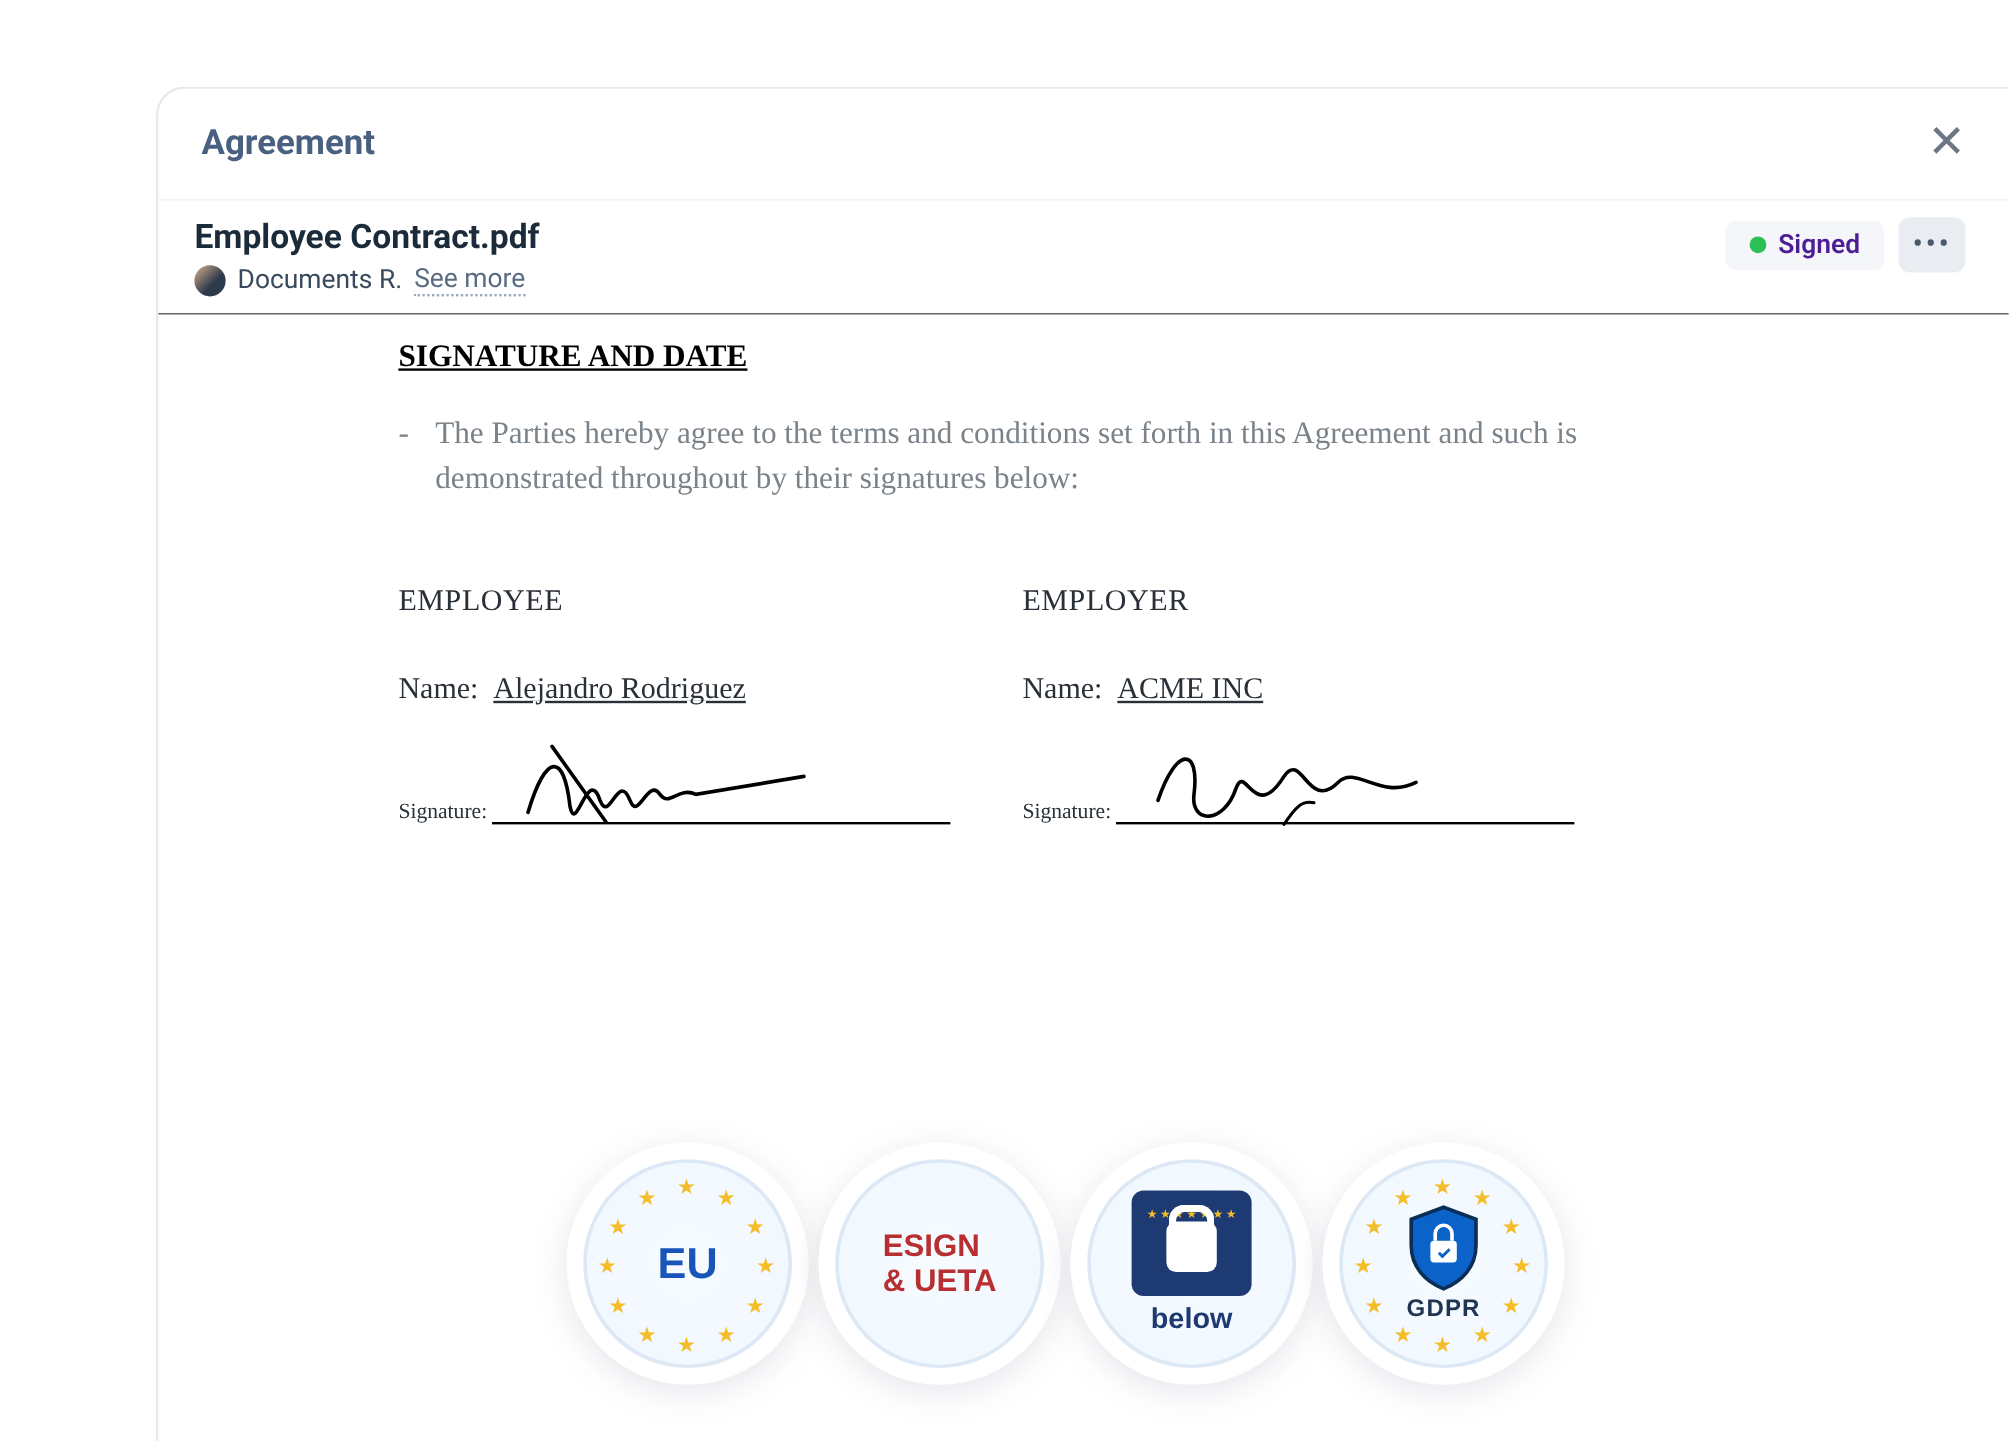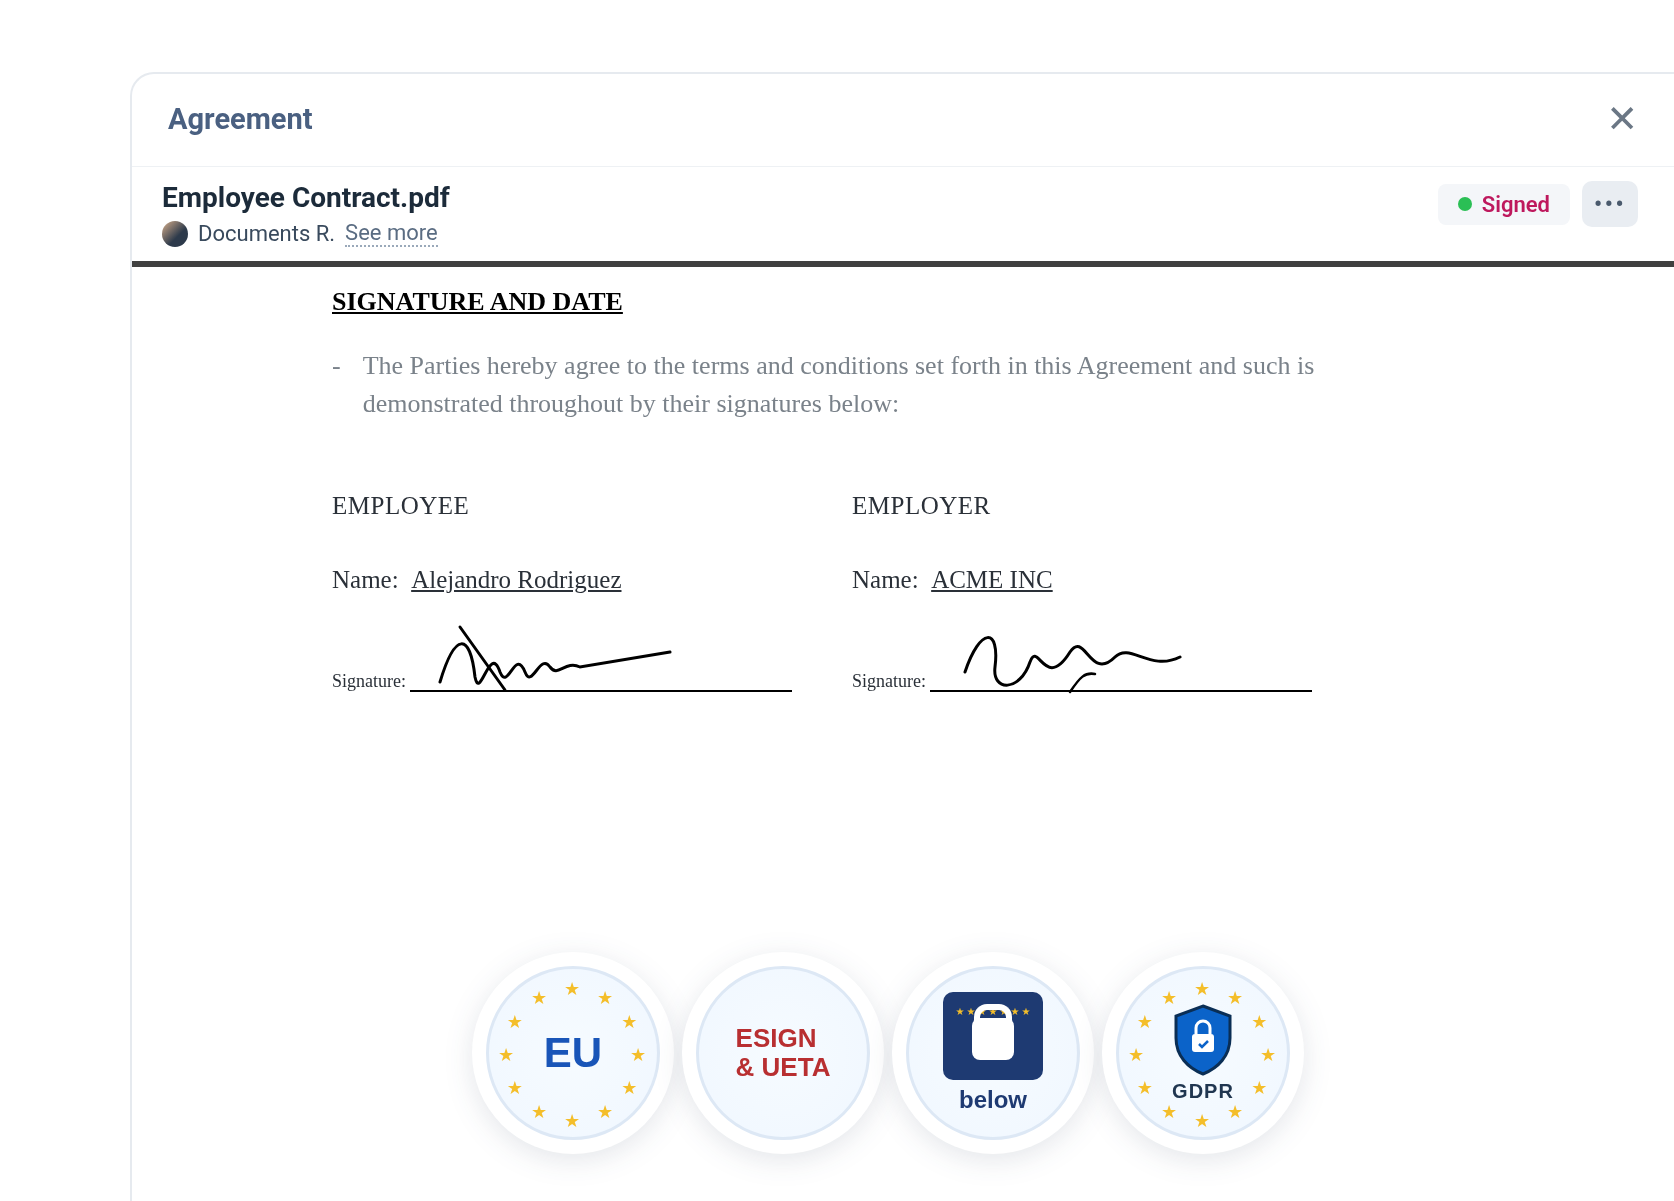--- a/index.html
+++ b/index.html
@@ -47,21 +47,21 @@
   font-size: 38px;
   line-height: 1;
   cursor: pointer;
   font-weight: 300;
 }
 .doc-header {
   display: flex;
   align-items: flex-start;
   justify-content: space-between;
   padding: 14px 36px 14px 30px;
-  border-bottom: 6px solid #404040;
+  border-bottom: 1px solid #404040;
 }
 .doc-title {
   color: #1c2b3a;
   font-size: 28px;
   font-weight: 700;
   margin-bottom: 6px;
 }
 .doc-meta {
   display: flex;
   align-items: center;
@@ -86,21 +86,21 @@
   align-items: center;
   gap: 12px;
 }
 .signed-badge {
   display: flex;
   align-items: center;
   gap: 10px;
   background: #f4f6f9;
   border-radius: 8px;
   padding: 8px 20px;
-  color: #be185d;
+  color: #4c1d95;
   font-size: 22px;
   font-weight: 600;
 }
 .signed-dot {
   width: 14px;
   height: 14px;
   background: #2bbf55;
   border-radius: 50%;
   display: inline-block;
 }
@@ -217,21 +217,21 @@
   position: absolute;
   width: 18px; height: 18px;
   color: #f4be2a;
   font-size: 18px;
   left: 50%; top: 50%;
 }
 .eu-text {
   color: #1955b8;
   font-family: Arial, sans-serif;
   font-weight: 800;
-  font-size: 42px;
+  font-size: 36px;
 }
 .esign-text {
   color: #b82f31;
   font-family: Arial, sans-serif;
   font-weight: 700;
   font-size: 26px;
   line-height: 1.1;
   text-align: left;
 }
 .eidas-box {

